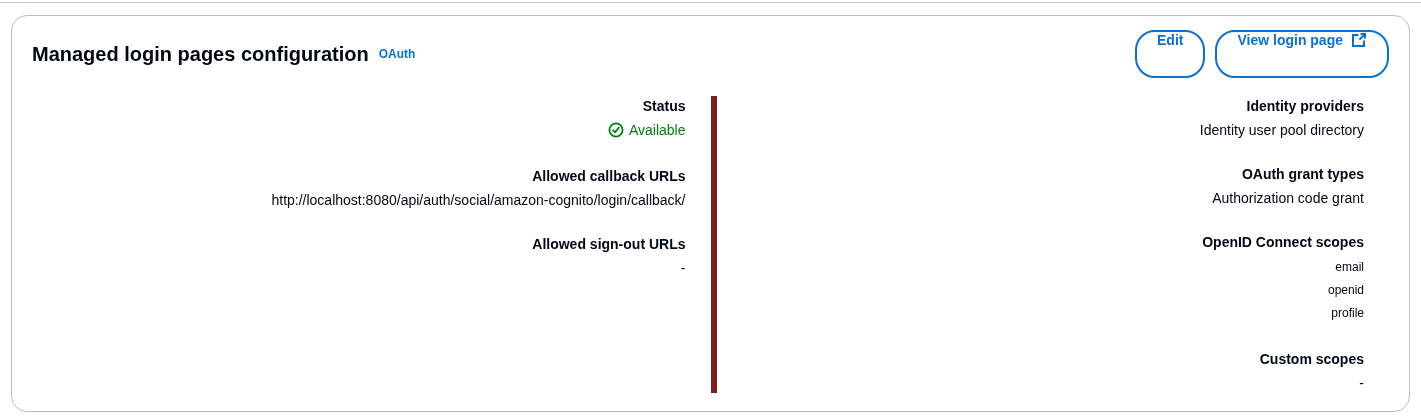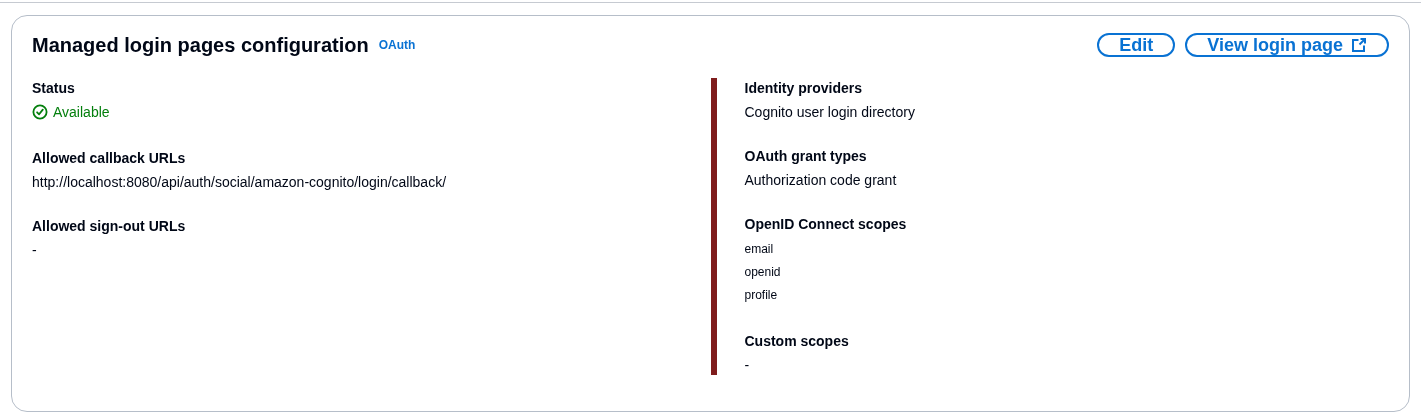--- a/index.html
+++ b/index.html
@@ -47,47 +47,47 @@
     text-decoration: none;
     cursor: pointer;
   }
   .actions {
     display: flex;
     gap: 10px;
     align-items: center;
   }
   .btn {
     display: inline-flex;
-    align-items: center;
+    align-items: flex-start;
     gap: 8px;
-    height: 24px;
+    height: 48px;
     padding: 0 20px;
     background: #ffffff;
     border: 2px solid var(--link, #0972d3);
     border-radius: 20px;
     color: var(--link, #0972d3);
-    font-size: 18px;
+    font-size: 14px;
     font-weight: 700;
     font-family: "Liberation Sans", sans-serif;
     cursor: pointer;
     white-space: nowrap;
   }
   .panel-description {
     margin-top: 4px;
     font-size: 14px;
     line-height: 20px;
     color: #000716;
   }
   .content {
     margin-top: 18px;
     display: grid;
     grid-template-columns: 1fr 1fr;
     min-height: 292px;
   }
-  .col { padding-right: 25px; }
+  .col { padding-right: 25px; text-align: right; }
   .col.right {
     border-left: 6px solid #7f1d1d;
     padding-left: 28px;
   }
   .field { margin-bottom: 24px; }
   .field:last-child { margin-bottom: 0; }
   .field-label {
     font-size: 14px;
     font-weight: 700;
     line-height: 20px;
@@ -169,21 +169,21 @@
 
       <div class="field">
         <div class="field-label">Allowed sign-out URLs</div>
         <div class="field-value">-</div>
       </div>
     </div>
 
     <div class="col right">
       <div class="field">
         <div class="field-label">Identity providers</div>
-        <div class="field-value">Cognito user login directory</div>
+        <div class="field-value">Identity user pool directory</div>
       </div>
 
       <div class="field">
         <div class="field-label">OAuth grant types</div>
         <div class="field-value">Authorization code grant</div>
       </div>
 
       <div class="field">
         <div class="field-label">OpenID Connect scopes</div>
         <div class="scope-line">email</div>

